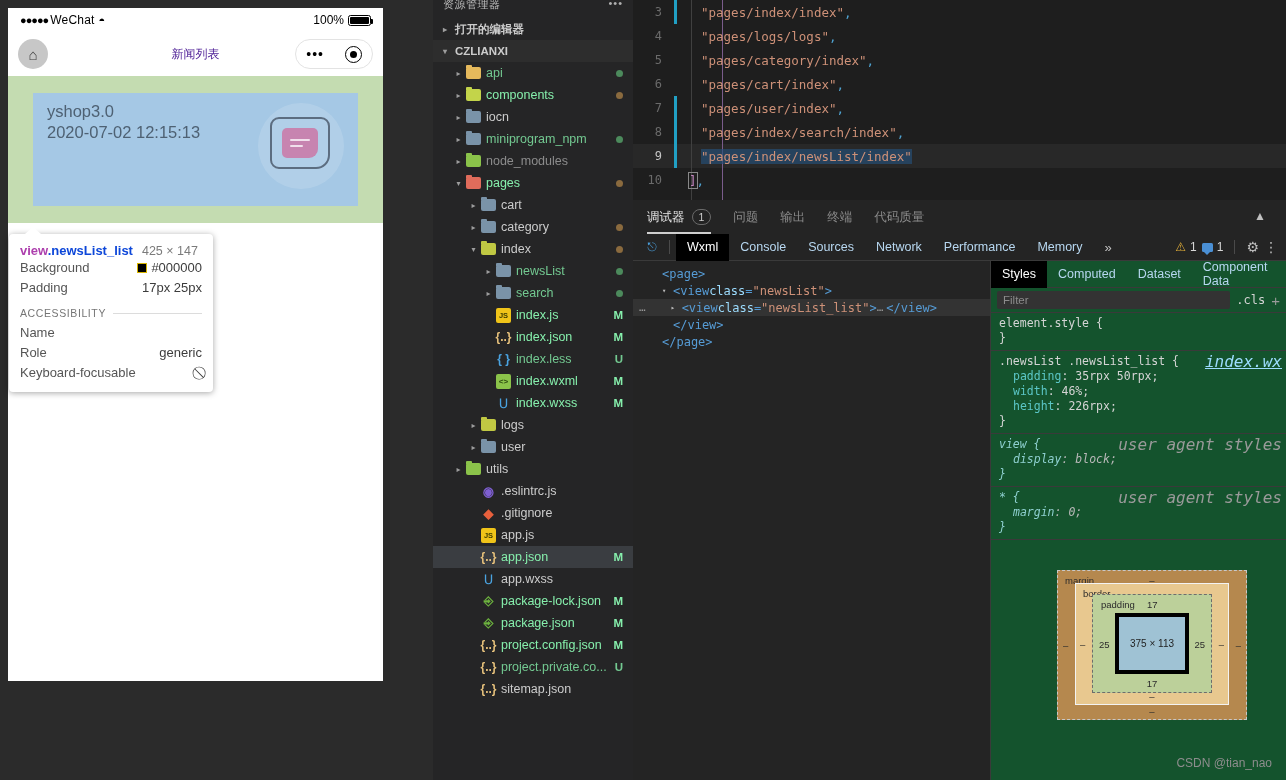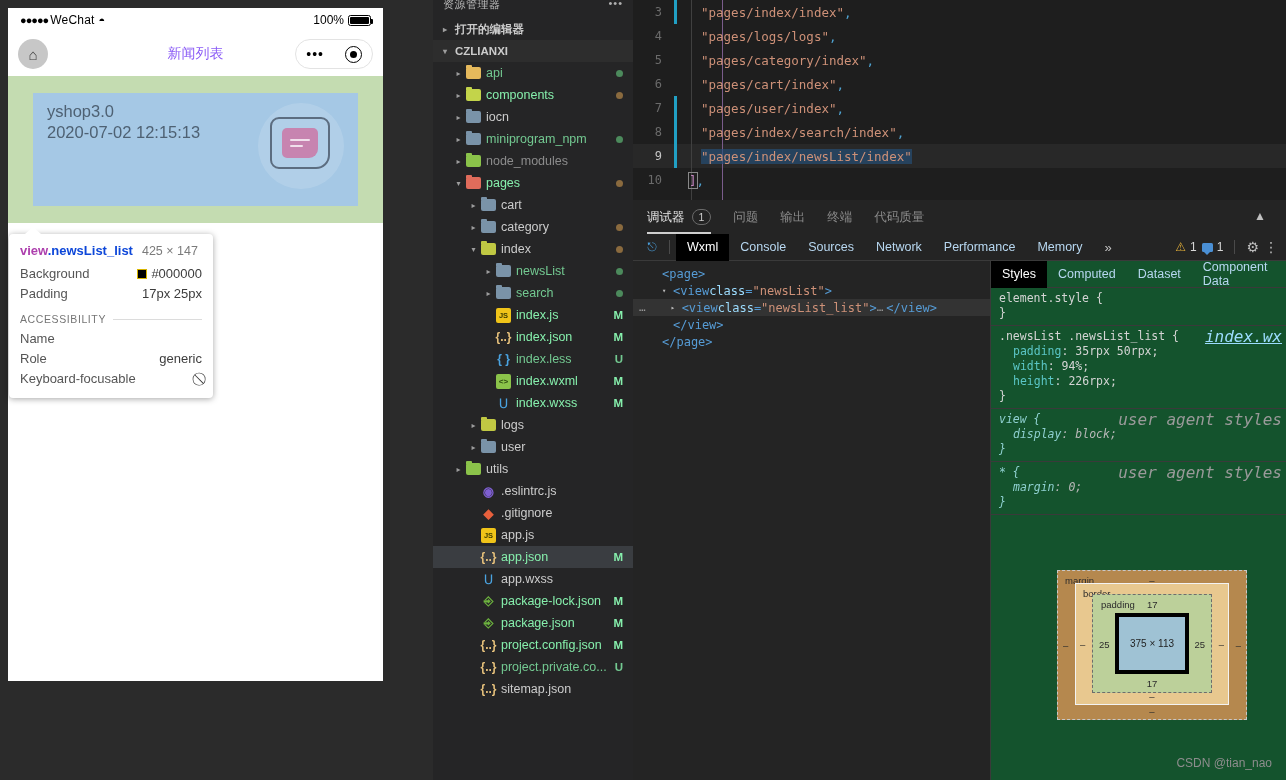--- a/index.html
+++ b/index.html
@@ -29,21 +29,21 @@
   .sb-right { margin-left: auto; display: flex; align-items: center; gap: 4px; z-index: 2; }
   .batt { width: 23px; height: 11px; border: 1.2px solid #000; border-radius: 2.5px; position: relative; }
   .batt::after { content:""; position:absolute; right:-3px; top:3px; width:2px; height:5px; background:#000; border-radius:0 1px 1px 0;}
   .batt i { position:absolute; left:1px; top:1px; bottom:1px; right:1px; background:#000; border-radius:1px; display:block;}
 
   .nav-bar { height: 44px; background: #fff; display: flex; align-items: center; padding: 0 10px; position: relative; }
   .home-btn {
     width: 30px; height: 30px; border-radius: 50%; background: #c7c7c7;
     display: flex; align-items: center; justify-content: center; color: #3b3b3b; font-size: 15px;
   }
-  .nav-title { position: absolute; left: 0; right: 0; text-align: center; font-size: 14px; color: #8b5cf6; pointer-events: none; }
+  .nav-title { position: absolute; left: 0; right: 0; text-align: center; font-size: 12px; color: #4c1d95; pointer-events: none; }
   .caps {
     margin-left: auto; width: 78px; height: 30px; border: 1px solid #e3e3e3; border-radius: 16px;
     display: flex; align-items: center; justify-content: space-around; background: #fff;
   }
   .caps .dots { font-size: 14px; letter-spacing: 1px; color: #000; }
   .caps .target { width: 17px; height: 17px; border-radius: 50%; border: 1.8px solid #000; display:flex; align-items:center; justify-content:center;}
   .caps .target i { width: 7px; height: 7px; background: #000; border-radius: 50%; display:block;}
 
   
   .page-body { position: relative; height: 605px; background: #fff; }
@@ -73,21 +73,21 @@
   
   .tooltip {
     position: absolute; left: 9px; top: 234px; width: 204px;
     background: #fff; border-radius: 4px; box-shadow: 0 1px 6px rgba(0,0,0,.35);
     padding: 9px 11px 9px 11px; font-size: 12.5px; color: #3c3c3c; z-index: 30;
   }
   .tooltip::before {
     content:""; position: absolute; top: -7px; left: 16px;
     border-left: 8px solid transparent; border-right: 8px solid transparent; border-bottom: 7px solid #fff;
   }
-  .tt-head { display: flex; align-items: baseline; gap: 9px; margin-bottom: 6px; }
+  .tt-head { display: flex; align-items: baseline; gap: 9px; }
   .tt-sel { font-weight: bold; font-size: 13px; }
   .tt-sel .tag { color: #ad3fad; }
   .tt-sel .cls { color: #0d47d9; }
   .tt-dims { color: #7b7b7b; font-size: 12.5px; }
   .tt-row { display: flex; justify-content: space-between; line-height: 20px; font-size: 13px; color: #555; }
   .tt-row .val { color: #3c3c3c; display:flex; align-items:center; gap:4px; }
   .swatch { width: 10px; height: 10px; background: #000; border: 1px solid #d8b500; display:inline-block; }
   .tt-a11y { display:flex; align-items:center; gap:7px; margin: 9px 0 4px; font-size: 10.5px; letter-spacing: .6px; color: #757575; }
   .tt-a11y span.line { flex: 1; height: 1px; background: #dcdcdc; }
   .no-sym { color: #8e8e8e; font-size: 13px; }
@@ -677,30 +677,35 @@
 
     <div id="stylespane">
       <div class="sp-tabs">
         <div id="sp-tab-list" style="display:flex;align-items:center;">
             <span class="sptab active">Styles</span>
             <span class="sptab">Computed</span>
             <span class="sptab">Dataset</span>
             <span class="sptab">Component Data</span>
           </div>
       </div>
+      <div class="sp-filter">
+        <span class="filter-box">Filter</span>
+        <span class="cls-btn">.cls</span>
+        <span class="plus-btn">+</span>
+      </div>
       <div id="rules-list">
           <div class="rule">
             <div class="sel-txt" style="padding-left:0">element.style {</div>
             <div class="sel-txt" style="padding-left:0">}</div>
           </div>
           <div class="rule">
             <span class="src ">index.wx</span>
             <div class="sel-txt" style="padding-left:0">.newsList .newsList_list {</div>
             <div><span class="prop">padding</span><span class="pval">: 35rpx 50rpx;</span></div>
-            <div><span class="prop">width</span><span class="pval">: 94%;</span></div>
+            <div><span class="prop">width</span><span class="pval">: 46%;</span></div>
             <div><span class="prop">height</span><span class="pval">: 226rpx;</span></div>
             <div class="sel-txt" style="padding-left:0">}</div>
           </div>
           <div class="rule">
             <span class="src ua">user agent styles</span>
             <div class="sel-txt prop italic" style="padding-left:0">view {</div>
             <div><span class="prop italic">display</span><span class="pval italic">: block;</span></div>
             <div class="sel-txt prop italic" style="padding-left:0">}</div>
           </div>
           <div class="rule">

